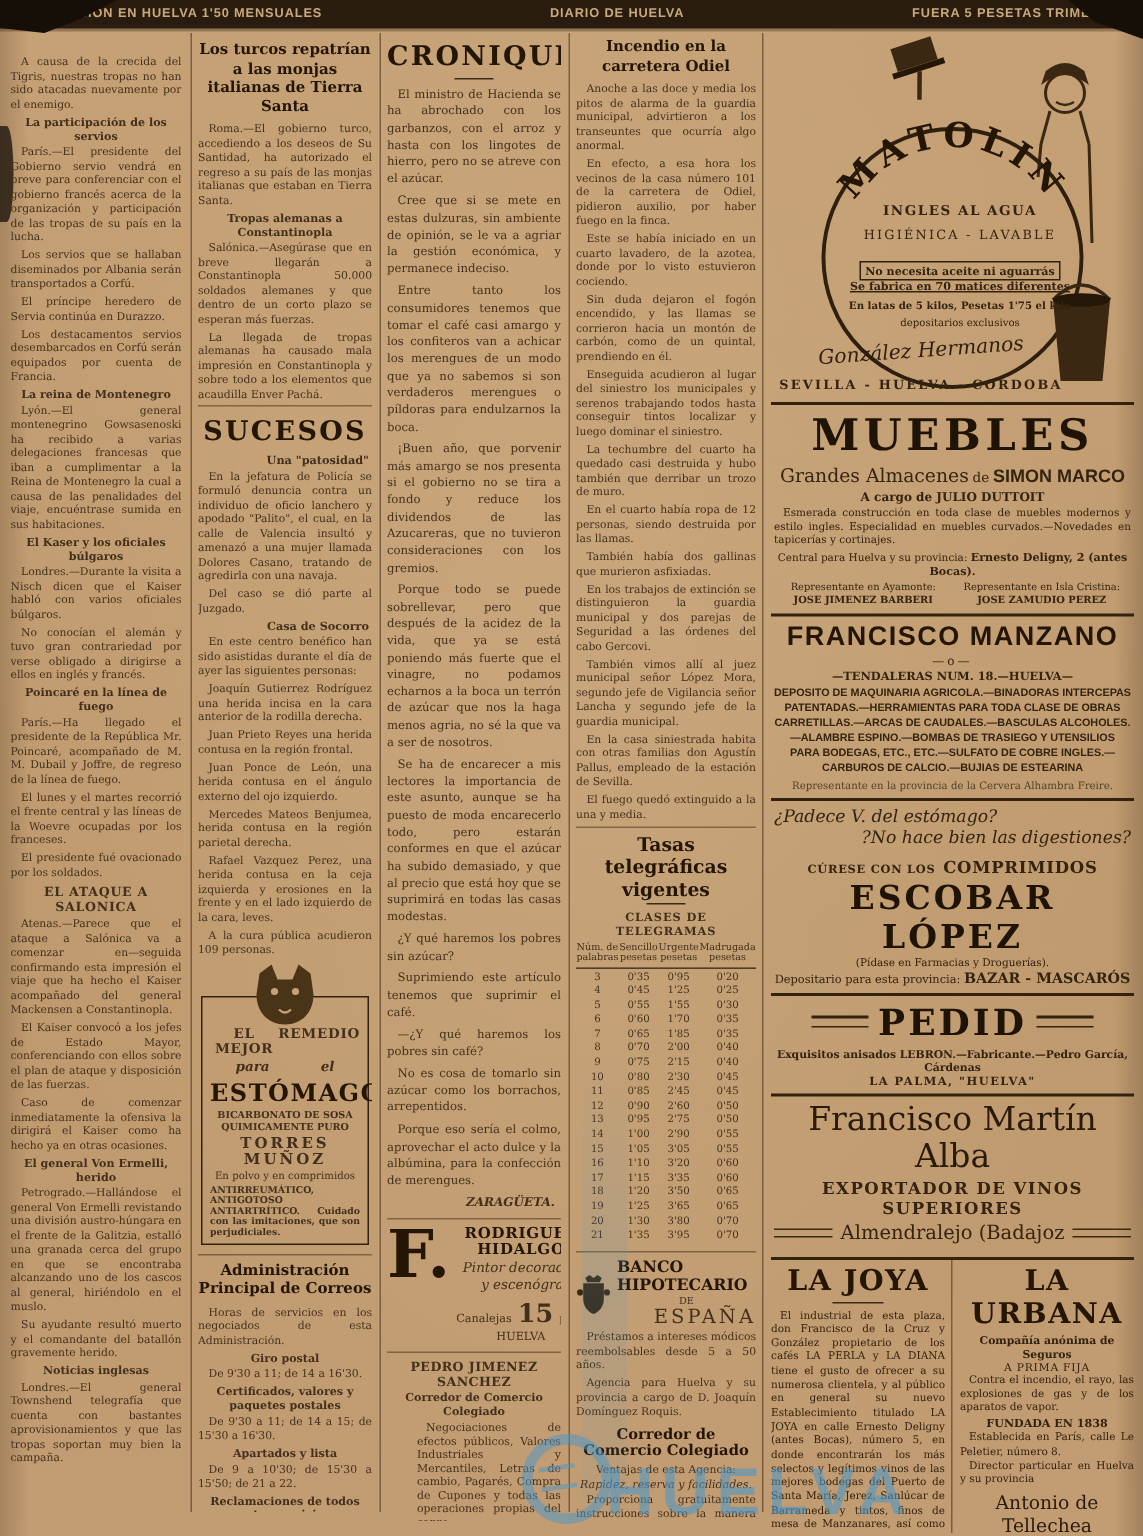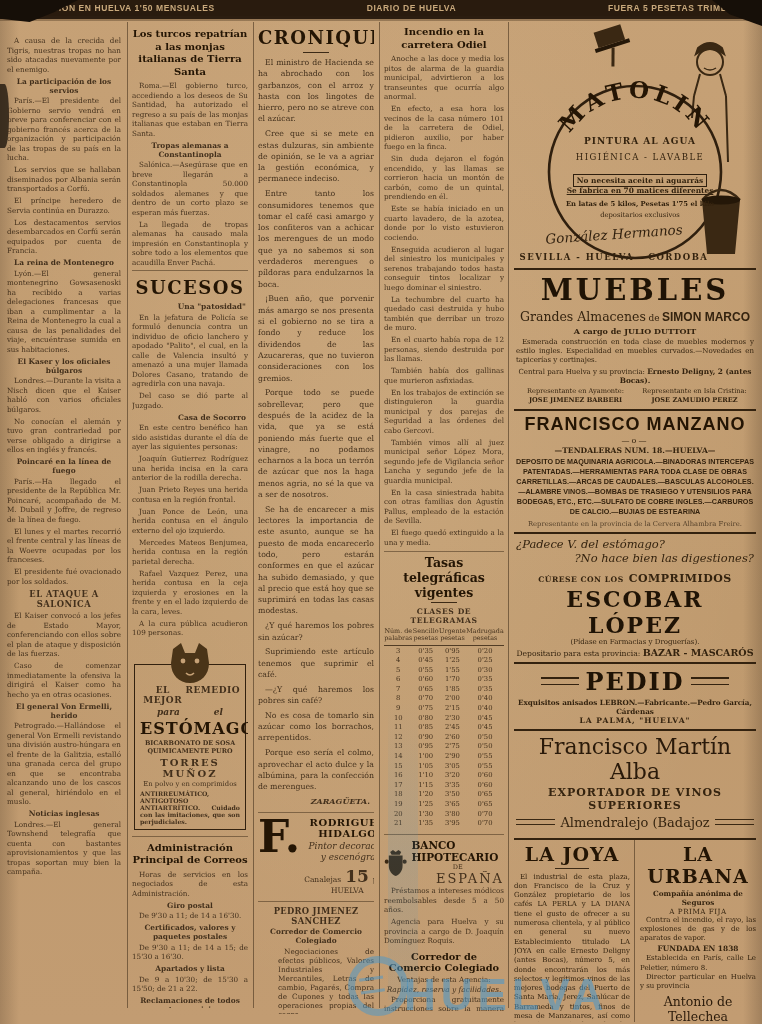--- a/index.html
+++ b/index.html
@@ -176,24 +176,26 @@
       <h4 class="b-sub">La reina de Montenegro</h4>
       <p class="b-p">Lyón.—El general montenegrino Gowsasenoski ha recibido a varias delegaciones francesas que iban a cumplimentar a la Reina de Montenegro la cual a causa de las penalidades del viaje, encuéntrase sumida en sus habitaciones.</p>
       <h4 class="b-sub">El Kaser y los oficiales búlgaros</h4>
       <p class="b-p">Londres.—Durante la visita a Nisch dicen que el Kaiser habló con varios oficiales búlgaros.</p>
       <p class="b-p">No conocían el alemán y tuvo gran contrariedad por verse obligado a dirigirse a ellos en inglés y francés.</p>
       <h4 class="b-sub">Poincaré en la línea de fuego</h4>
       <p class="b-p">París.—Ha llegado el presidente de la República Mr. Poincaré, acompañado de M. M. Dubail y Joffre, de regreso de la línea de fuego.</p>
       <p class="b-p">El lunes y el martes recorrió el frente central y las líneas de la Woevre ocupadas por los franceses.</p>
       <p class="b-p">El presidente fué ovacionado por los soldados.</p>
       <h4 class="b-subb">EL ATAQUE A SALONICA</h4>
+      <p class="b-p">Atenas.—Parece que el ataque a Salónica va a comenzar en—seguida confirmando esta impresión el viaje que ha hecho el Kaiser acompañado del general Mackensen a Constantinopla.</p>
       <p class="b-p">El Kaiser convocó a los jefes de Estado Mayor, conferenciando con ellos sobre el plan de ataque y disposición de las fuerzas.</p>
       <p class="b-p">Caso de comenzar inmediatamente la ofensiva la dirigirá el Kaiser como ha hecho ya en otras ocasiones.</p>
       <h4 class="b-sub">El general Von Ermelli, herido</h4>
       <p class="b-p">Petrogrado.—Hallándose el general Von Ermelli revistando una división austro-húngara en el frente de la Galitzia, estalló una granada cerca del grupo en que se encontraba alcanzando uno de los cascos al general, hiriéndolo en el muslo.</p>
+      <p class="b-p">Su ayudante resultó muerto y el comandante del batallón gravemente herido.</p>
       <h4 class="b-sub">Noticias inglesas</h4>
       <p class="b-p">Londres.—El general Townshend telegrafía que cuenta con bastantes aprovisionamientos y que las tropas soportan muy bien la campaña.</p>
     </div>
 
   <div class="col col2">
     <div class="seg first">
         <h3 class="b-h2">Los turcos repatrían a las monjas italianas de Tierra Santa</h3>
         <p class="b-p">Roma.—El gobierno turco, accediendo a los deseos de Su Santidad, ha autorizado el regreso a su país de las monjas italianas que estaban en Tierra Santa.</p>
         <h4 class="b-sub">Tropas alemanas a Constantinopla</h4>
         <p class="b-p">Salónica.—Asegúrase que en breve llegarán a Constantinopla 50.000 soldados alemanes y que dentro de un corto plazo se esperan más fuerzas.</p>
@@ -284,22 +286,22 @@
       <div class="jim-l">Corredor de Comercio Colegiado</div>
       <div class="jim-b">Negociaciones de efectos públicos, Valores Industriales y Mercantiles, Letras de cambio, Pagarés, Compra de Cupones y todas las operaciones propias del cargo.</div>
     </div>
   </div>
 
   <div class="col col4">
     <div>
         <h3 class="b-h2">Incendio en la carretera Odiel</h3>
         <p class="b-p">Anoche a las doce y media los pitos de alarma de la guardia municipal, advirtieron a los transeuntes que ocurría algo anormal.</p>
         <p class="b-p">En efecto, a esa hora los vecinos de la casa número 101 de la carretera de Odiel, pidieron auxilio, por haber fuego en la finca.</p>
+        <p class="b-p">Este se había iniciado en un cuarto lavadero, de la azotea, donde por lo visto estuvieron cociendo.</p>
         <p class="b-p">Sin duda dejaron el fogón encendido, y las llamas se corrieron hacia un montón de carbón, como de un quintal, prendiendo en él.</p>
-        <p class="b-p">Este se había iniciado en un cuarto lavadero, de la azotea, donde por lo visto estuvieron cociendo.</p>
         <p class="b-p">Enseguida acudieron al lugar del siniestro los municipales y serenos trabajando todos hasta conseguir tintos localizar y luego dominar el siniestro.</p>
         <p class="b-p">La techumbre del cuarto ha quedado casi destruida y hubo también que derribar un trozo de muro.</p>
         <p class="b-p">En el cuarto había ropa de 12 personas, siendo destruida por las llamas.</p>
         <p class="b-p">También había dos gallinas que murieron asfixiadas.</p>
         <p class="b-p">En los trabajos de extinción se distinguieron la guardia municipal y dos parejas de Seguridad a las órdenes del cabo Gercovi.</p>
         <p class="b-p">También vimos allí al juez municipal señor López Mora, segundo jefe de Vigilancia señor Lancha y segundo jefe de la guardia municipal.</p>
         <p class="b-p">En la casa siniestrada habita con otras familias don Agustín Pallus, empleado de la estación de Sevilla.</p>
         <p class="b-p">El fuego quedó extinguido a la una y media.</p>
       </div>
     <div class="tasas seg">
@@ -495,21 +497,21 @@
         <path id="arcM" d="M 45 152 A 76 76 0 0 1 197 152" fill="none"></path>
         <text font-size="23" font-weight="bold" letter-spacing="4" fill="#241504">
           <textPath href="#arcM" startOffset="50%" text-anchor="middle">MATOLIN</textPath>
         </text>
         <g>
           <path d="M188 178 L226 178 L221 232 L193 232 Z" fill="#3a2813"></path>
           <path d="M188 178 Q207 158 226 178" fill="none" stroke="#3a2813" stroke-width="2.4"></path>
           <ellipse cx="207" cy="178" rx="19" ry="4.5" fill="#241708"></ellipse>
         </g>
       </svg>
-      <div class="m-ab m1">PINTURA AL AGUA</div>
+      <div class="m-ab m1">INGLES AL AGUA</div>
       <div class="m-ab m2">HIGIÉNICA - LAVABLE</div>
       <div class="m-ab m3"><span>No necesita aceite ni aguarrás</span></div>
       <div class="m-ab m4">Se fabrica en 70 matices diferentes</div>
       <div class="m-ab m5">En latas de 5 kilos, Pesetas 1'75 el kilo</div>
       <div class="m-ab m6">depositarios exclusivos</div>
       <div class="gonz">González Hermanos</div>
       <div class="cities">SEVILLA - HUELVA - CORDOBA</div>
     </div>
 
     <div class="rsec">
@@ -534,21 +536,21 @@
           <span>Representante en Isla Cristina:</span><br>
           <b>JOSE ZAMUDIO PEREZ</b>
         </div>
       </div>
     </div>
 
     <div class="rsec">
       <div class="manz-t">FRANCISCO MANZANO</div>
       <div class="deco">—o—</div>
       <div class="manz-a">—TENDALERAS NUM. 18.—HUELVA—</div>
-      <div class="manz-b">DEPOSITO DE MAQUINARIA AGRICOLA.—BINADORAS INTERCEPAS PATENTADAS.—HERRAMIENTAS PARA TODA CLASE DE OBRAS CARRETILLAS.—ARCAS DE CAUDALES.—BASCULAS ALCOHOLES.—ALAMBRE VINOS.—BOMBAS DE TRASIEGO Y UTENSILIOS PARA BODEGAS, ETC., ETC.—SULFATO DE COBRE INGLES.—CARBUROS DE CALCIO.—BUJIAS DE ESTEARINA</div>
+      <div class="manz-b">DEPOSITO DE MAQUINARIA AGRICOLA.—BINADORAS INTERCEPAS PATENTADAS.—HERRAMIENTAS PARA TODA CLASE DE OBRAS CARRETILLAS.—ARCAS DE CAUDALES.—BASCULAS ALCOHOLES.—ALAMBRE ESPINO.—BOMBAS DE TRASIEGO Y UTENSILIOS PARA BODEGAS, ETC., ETC.—SULFATO DE COBRE INGLES.—CARBUROS DE CALCIO.—BUJIAS DE ESTEARINA</div>
       <div class="manz-f">Representante en la provincia de la Cervera Alhambra Freire.</div>
     </div>
 
     <div class="rsec">
       <div class="esc-q1">¿Padece V. del estómago?</div>
       <div class="esc-q2">?No hace bien las digestiones?</div>
       <div class="esc-cta">
         <span class="s">CÚRESE CON LOS</span>
         <span class="b">COMPRIMIDOS</span>
       </div>

